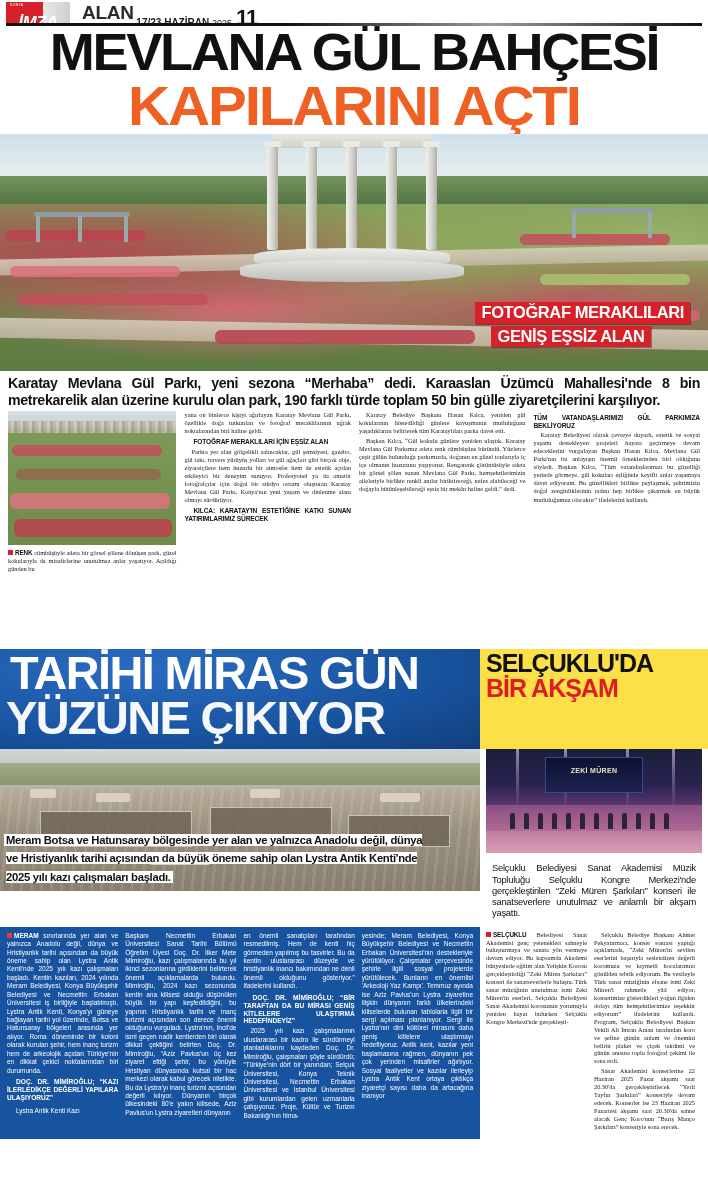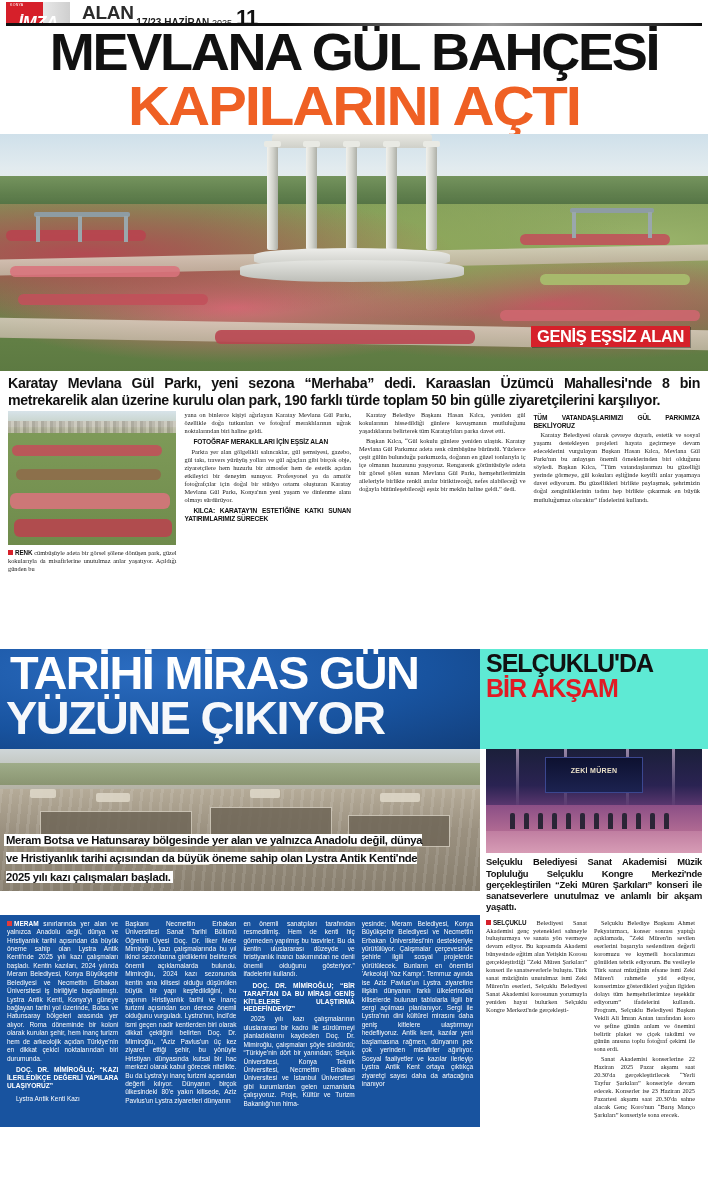--- a/index.html
+++ b/index.html
@@ -161,21 +161,21 @@
   .dig-photo .trench{position:absolute;background:#6f6657;border:1px solid #cfc8ba;opacity:.85;}
   .dig-photo .stone{position:absolute;background:#ddd6c7;border-radius:2px;opacity:.9;}
   .dig-photo .green{position:absolute;top:14px;left:0;width:100%;height:22px;
     background:linear-gradient(180deg,#8fa070,#77875a);opacity:.7;}
 
   .cap2{position:absolute;left:6px;bottom:6px;width:430px;z-index:4;}
   .cap2 div{display:inline;background:#fff;color:#111;
     font-family:"Liberation Sans",sans-serif;font-weight:bold;font-size:11.3px;
     line-height:1.45;letter-spacing:-.3px;box-shadow:2px 0 0 #fff,-2px 0 0 #fff;}
 
-  .r-head{position:relative;width:228px;height:100px;background:#5eead4;padding:2px 6px 0 6px;box-sizing:border-box;}
+  .r-head{position:relative;width:228px;height:100px;background:#fde047;padding:2px 6px 0 6px;box-sizing:border-box;}
   .hl5{font-family:"Liberation Sans",sans-serif;font-weight:bold;font-size:25px;color:#111;
     letter-spacing:-1px;line-height:1;margin-top:0px;}
   .hl6{font-family:"Liberation Sans",sans-serif;font-weight:bold;font-size:25px;color:#e01b24;
     letter-spacing:-1px;line-height:1.02;margin-top:1px;}
   .hl7{font-family:"Liberation Sans",sans-serif;font-weight:bold;font-size:25px;color:#e01b24;
     letter-spacing:-1px;line-height:1.02;}
 
   .concert{position:relative;width:216px;height:104px;margin:0 6px;overflow:hidden;
     background:linear-gradient(180deg,#1b1f3a 0%,#2a2352 35%,#6d3f7a 62%,#a1567f 85%,#c27fa0 100%);}
   .concert .screen{position:absolute;left:50%;top:8px;width:96px;height:34px;transform:translateX(-50%);
@@ -183,21 +183,21 @@
   .concert .screen .t{position:absolute;left:50%;top:9px;transform:translateX(-50%);
     font-family:"Liberation Sans",sans-serif;font-weight:bold;font-size:7px;color:#eae0c8;letter-spacing:.3px;white-space:nowrap;}
   .concert .stage{position:absolute;left:0;bottom:22px;width:100%;height:26px;
     background:linear-gradient(180deg,#8b4f86,#b06a93);}
   .concert .choir{position:absolute;bottom:24px;width:5px;height:16px;background:#2a2536;border-radius:2px 2px 0 0;}
   .concert .floor{position:absolute;left:0;bottom:0;width:100%;height:22px;
     background:linear-gradient(180deg,#c07ea1,#d79cb5);}
   .concert .beam{position:absolute;top:0;width:3px;height:60px;background:linear-gradient(180deg,rgba(255,220,255,.55),transparent);}
 
   .cap3{padding:3px 6px 2px 6px;}
-  .cap3 p{margin:0;font-family:"Liberation Sans",sans-serif;font-weight:bold;font-size:9.4px;
+  .cap3 p{margin:6px;font-family:"Liberation Sans",sans-serif;font-weight:normal;font-size:9.4px;
     line-height:1.2;color:#111;letter-spacing:-.25px;text-align:justify;}
 
   
   .bottom{display:flex;width:708px;}
   .bot-left{width:480px;background:#18539f;padding:5px 7px 6px 7px;box-sizing:border-box;display:flex;gap:7px;}
   .bot-left .col{width:151px;}
   .bluetext{font-family:"Liberation Sans",sans-serif;font-size:6.5px;line-height:1.3;color:#fff;text-align:justify;
     -webkit-hyphens:auto;hyphens:auto;}
   .bluetext p{margin:0 0 2px 0;text-indent:7px;}
   .bluetext p.noind{text-indent:0;}
@@ -280,21 +280,21 @@
           <div class="col" style="left:119px;"></div>
           <div class="cap" style="left:116px;"></div>
           <div class="col" style="left:159px;"></div>
           <div class="cap" style="left:156px;"></div>
         </div>
         <div class="base"></div>
         <div class="base2"></div>
       </div>
 
       <div class="capbox">
-        <br>
+        <span class="l1">FOTOĞRAF MERAKLILARI</span><br>
         <span class="l2">GENİŞ EŞSİZ ALAN</span>
       </div>
     </div>
   </div>
 
   <div class="deck">
     <p>Karatay Mevlana Gül Parkı, yeni sezona “Merhaba” dedi. Karaaslan Üzümcü Mahallesi'nde 8 bin metrekarelik alan üzerine kurulu olan park, 190 farklı türde toplam 50 bin gülle ziyaretçilerini karşılıyor.</p>
   </div>
 
   <div class="a1">

